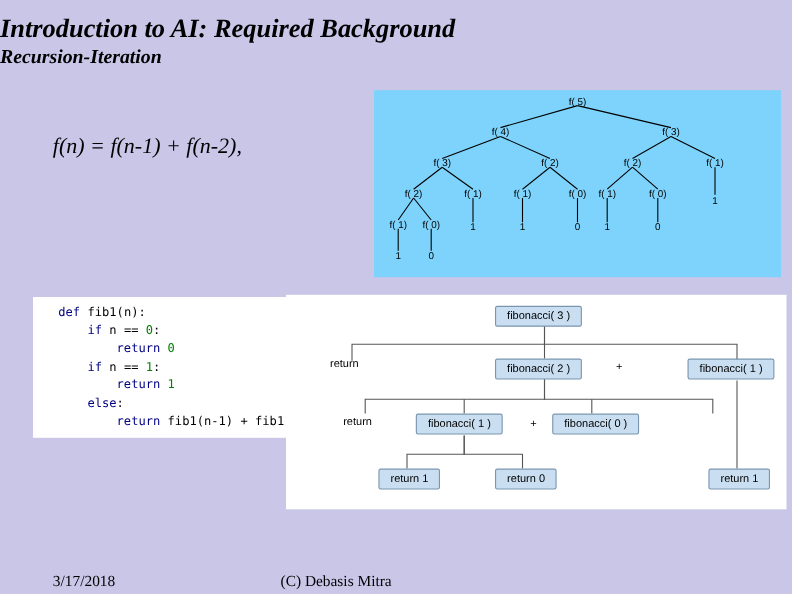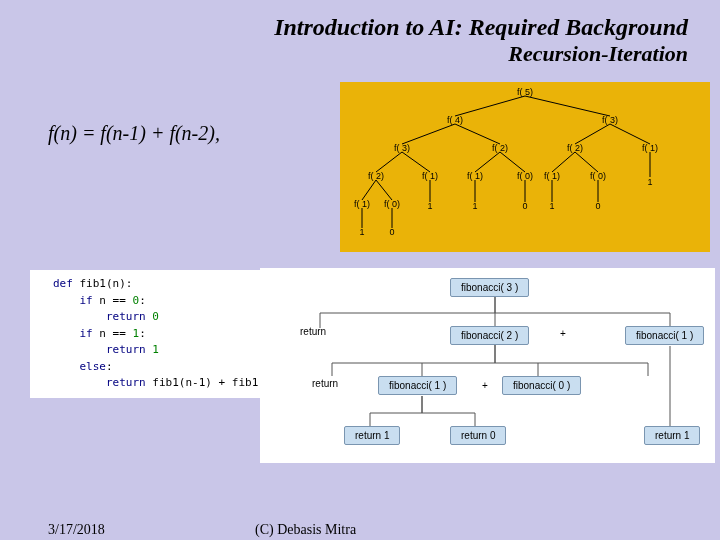--- a/index.html
+++ b/index.html
@@ -6,27 +6,26 @@
     margin: 0;
     padding: 0;
     width: 720px;
     height: 540px;
     background: #c9c6e8;
     font-family: "Times New Roman", serif;
     position: relative;
     overflow: hidden;
   }
   .title-block {
-    text-align: right;
     padding: 14px 32px 0 0;
     font-style: italic;
     font-weight: bold;
   }
   .title-line1 { font-size: 24px; }
-  .title-line2 { font-size: 22px; }
+  .title-line2 { font-size: 18px; }
   .fib-text {
     position: absolute;
     top: 120px;
     left: 48px;
     font-style: italic;
     font-size: 20px;
     line-height: 1.35;
   }
   .footer {
     position: absolute;
@@ -41,21 +40,21 @@
   
   .tree {
     position: absolute;
     top: 82px;
     left: 340px;
     width: 370px;
     height: 170px;
     font-family: Arial, sans-serif;
     font-size: 9px;
     color: #000;
-    background: #eab308;
+    background: #7dd3fc;
     border: 0;
   }
   .tree .n {
     position: absolute;
     transform: translate(-50%, -50%);
     white-space: nowrap;
   }
   .tree svg {
     position: absolute;
     top: 0; left: 0;

